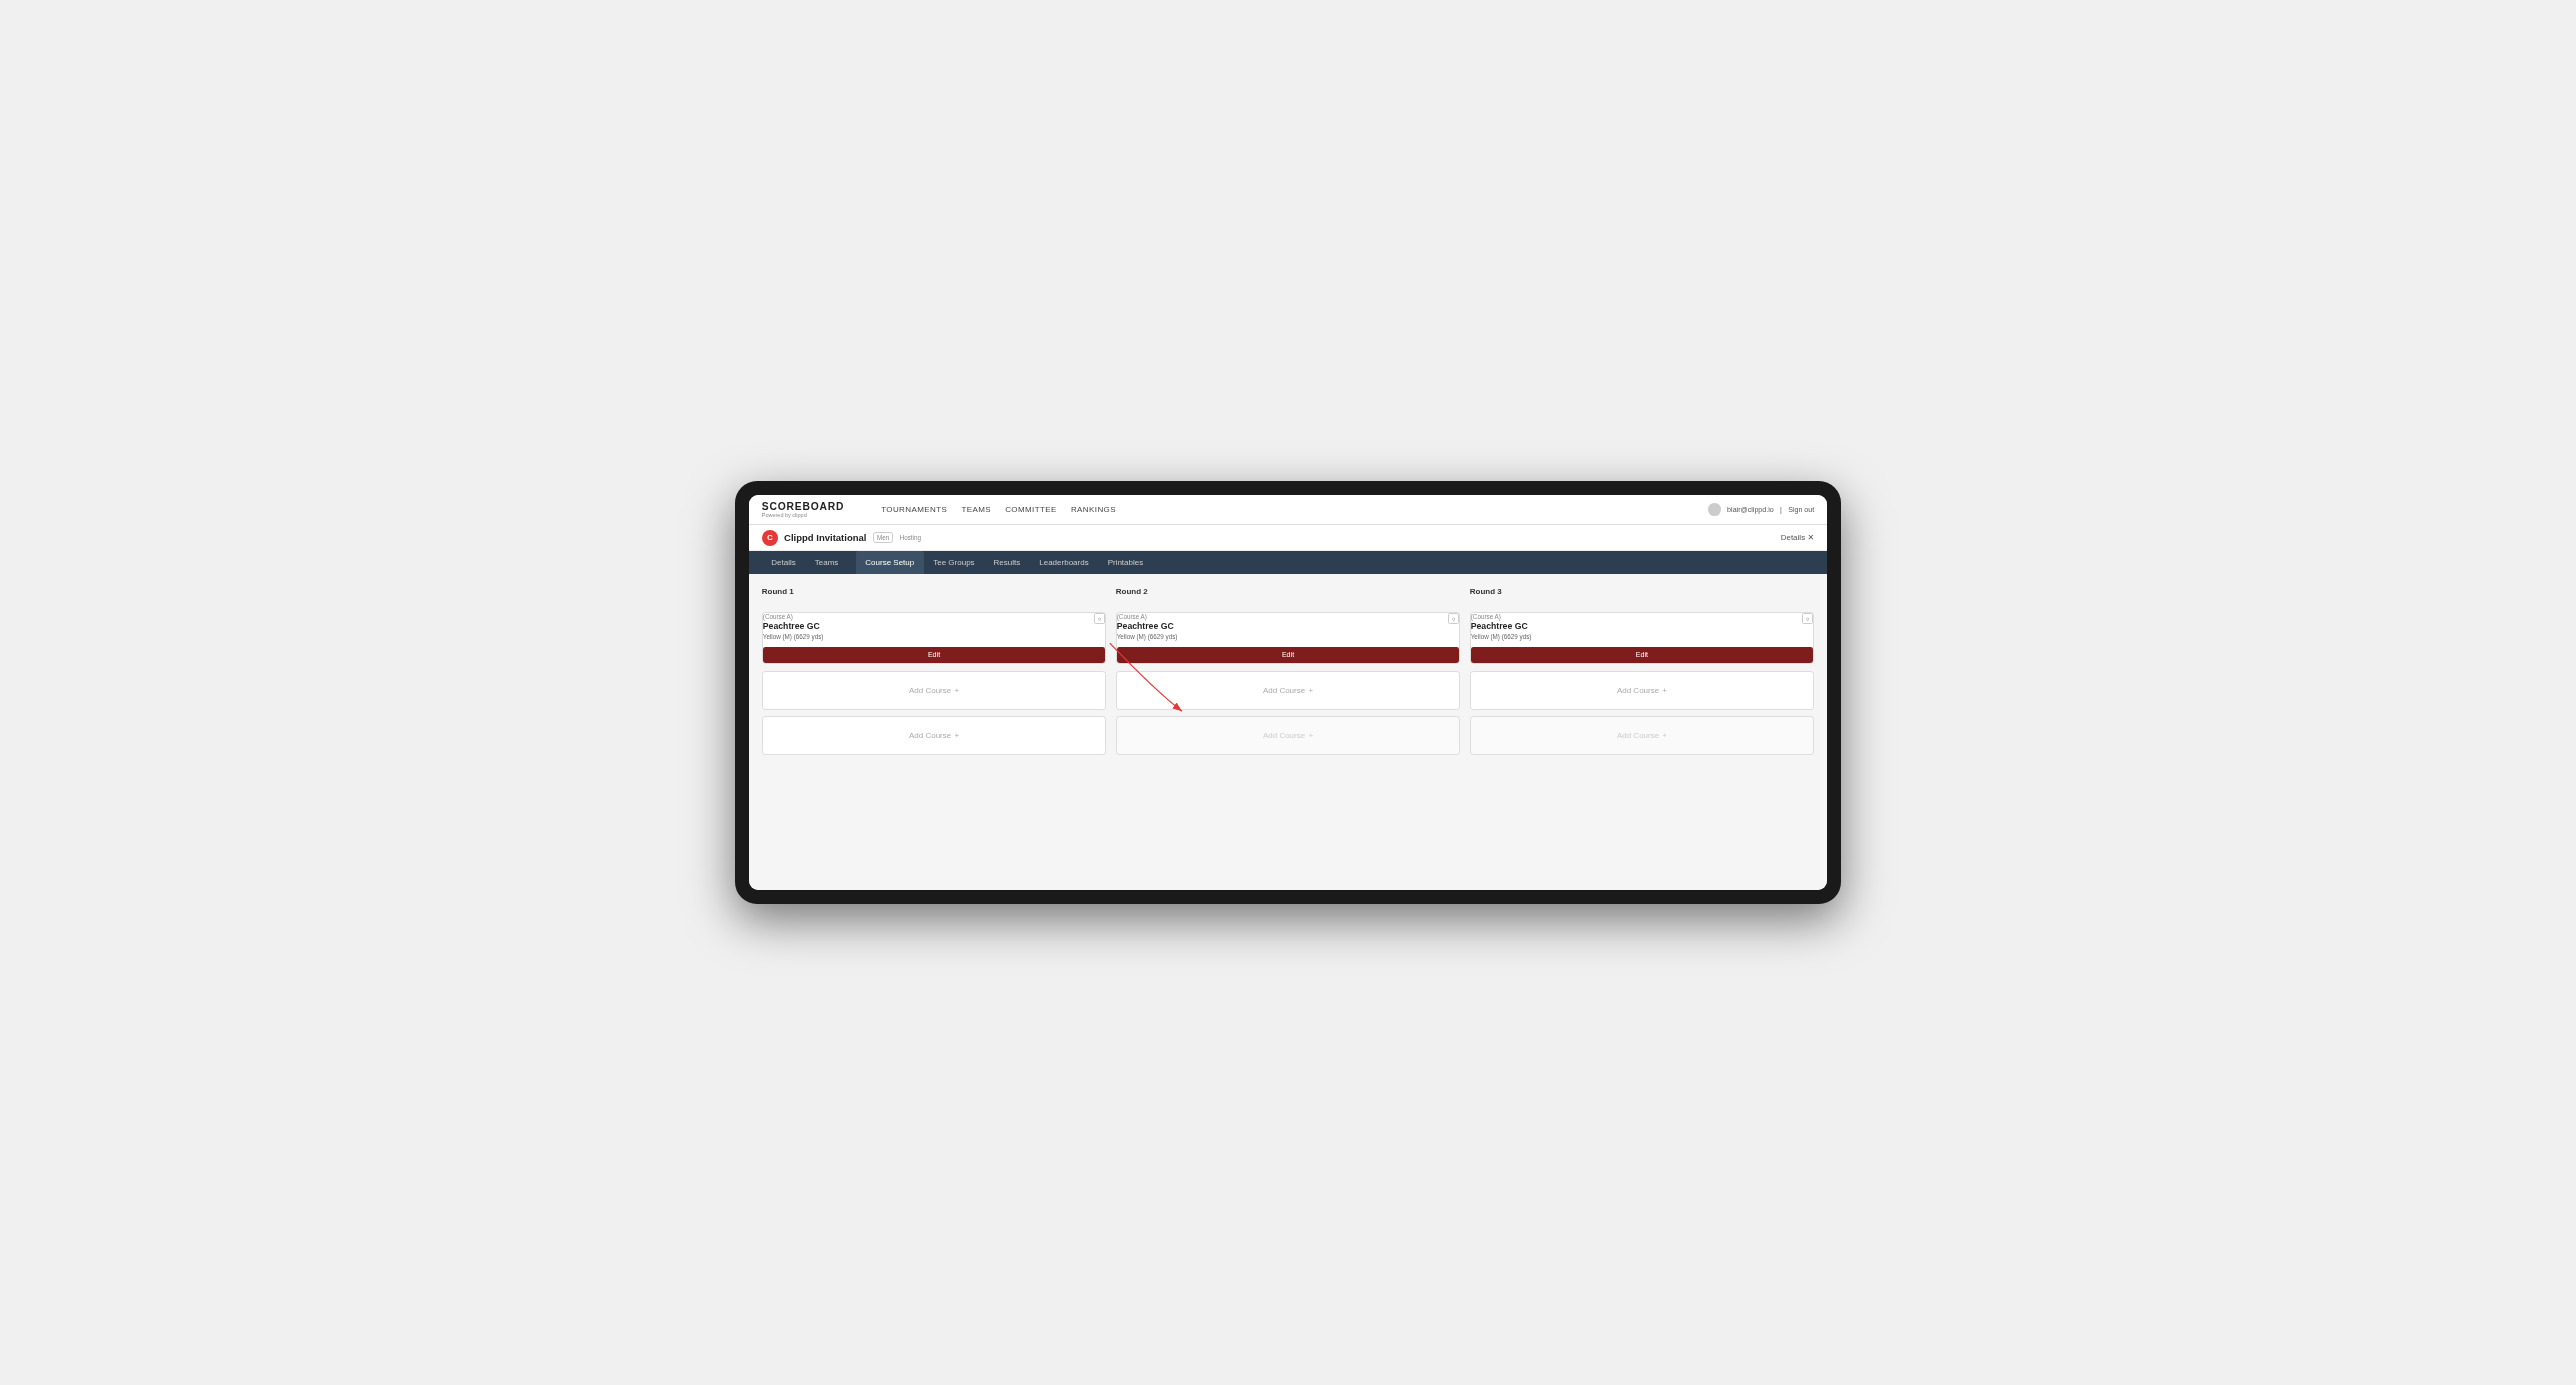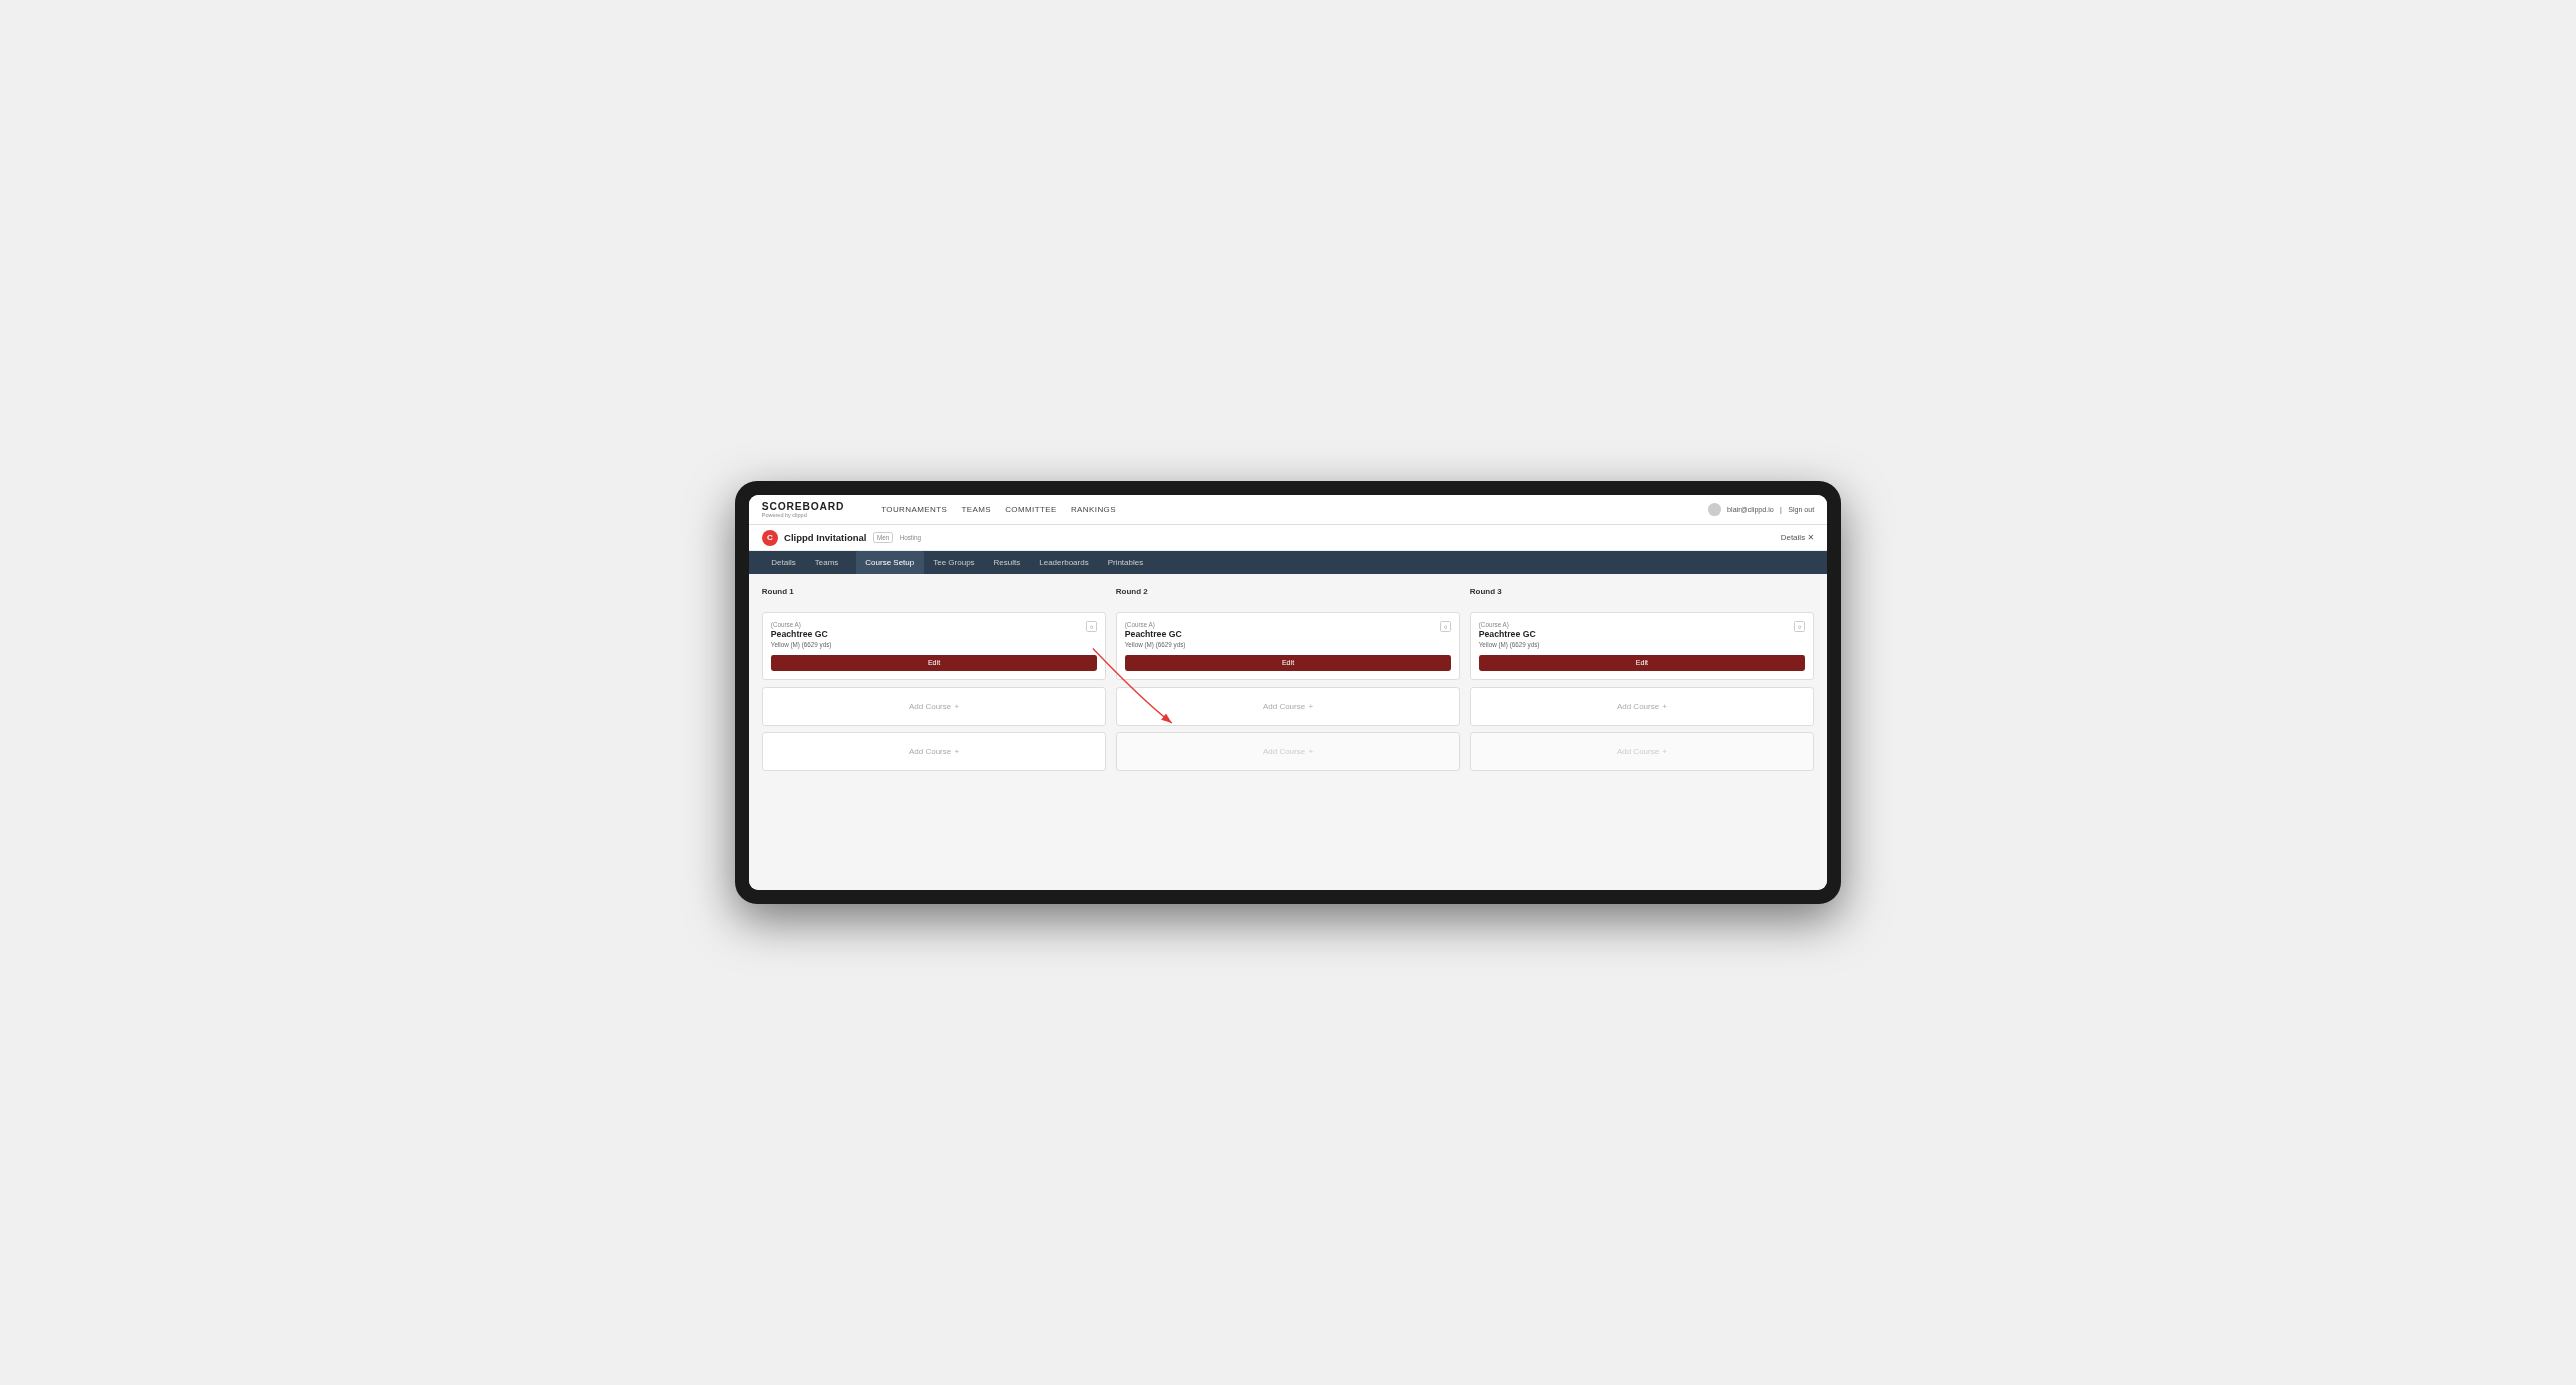--- a/index.html
+++ b/index.html
@@ -184,21 +184,21 @@
     .round-label {
       font-size: 8px;
       font-weight: 600;
       color: #333;
       margin-bottom: 10px;
     }
     .course-card {
       background: #fff;
       border: 0.8px solid #ddd;
       border-radius: 3.2px;
-      padding: 8px;
+      padding: 0;
     }
     .course-label-small {
       font-size: 6.3px;
       color: #888;
     }
     .course-name {
       font-size: 8.7px;
       font-weight: 700;
       color: #222;
       margin: 1.6px 0;

